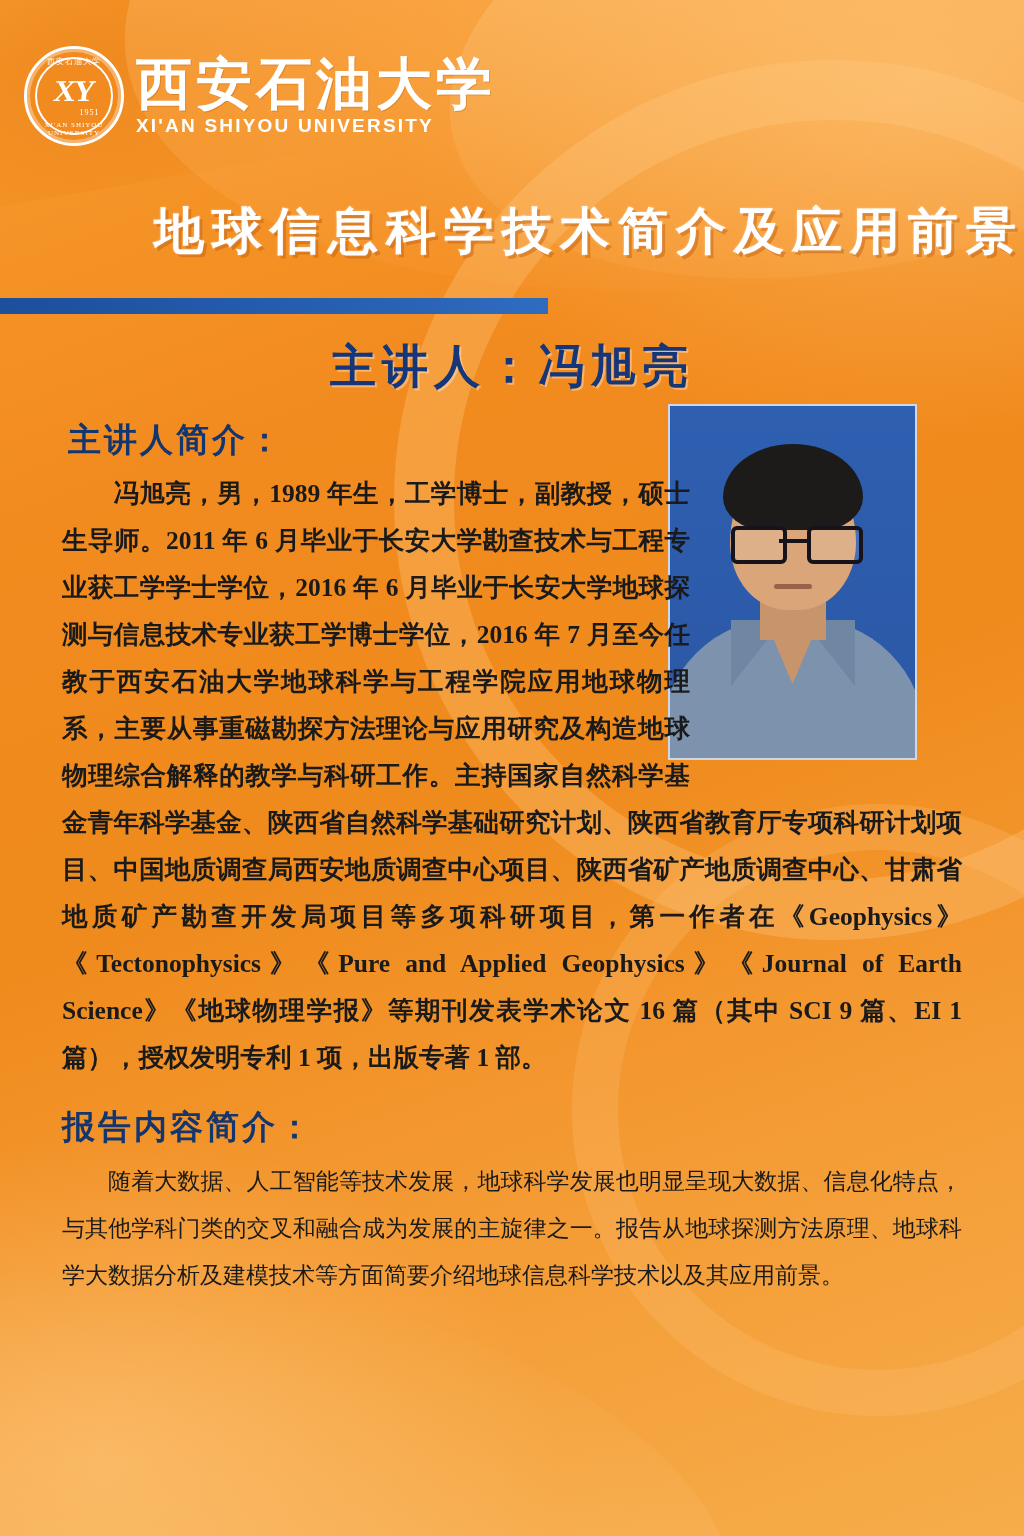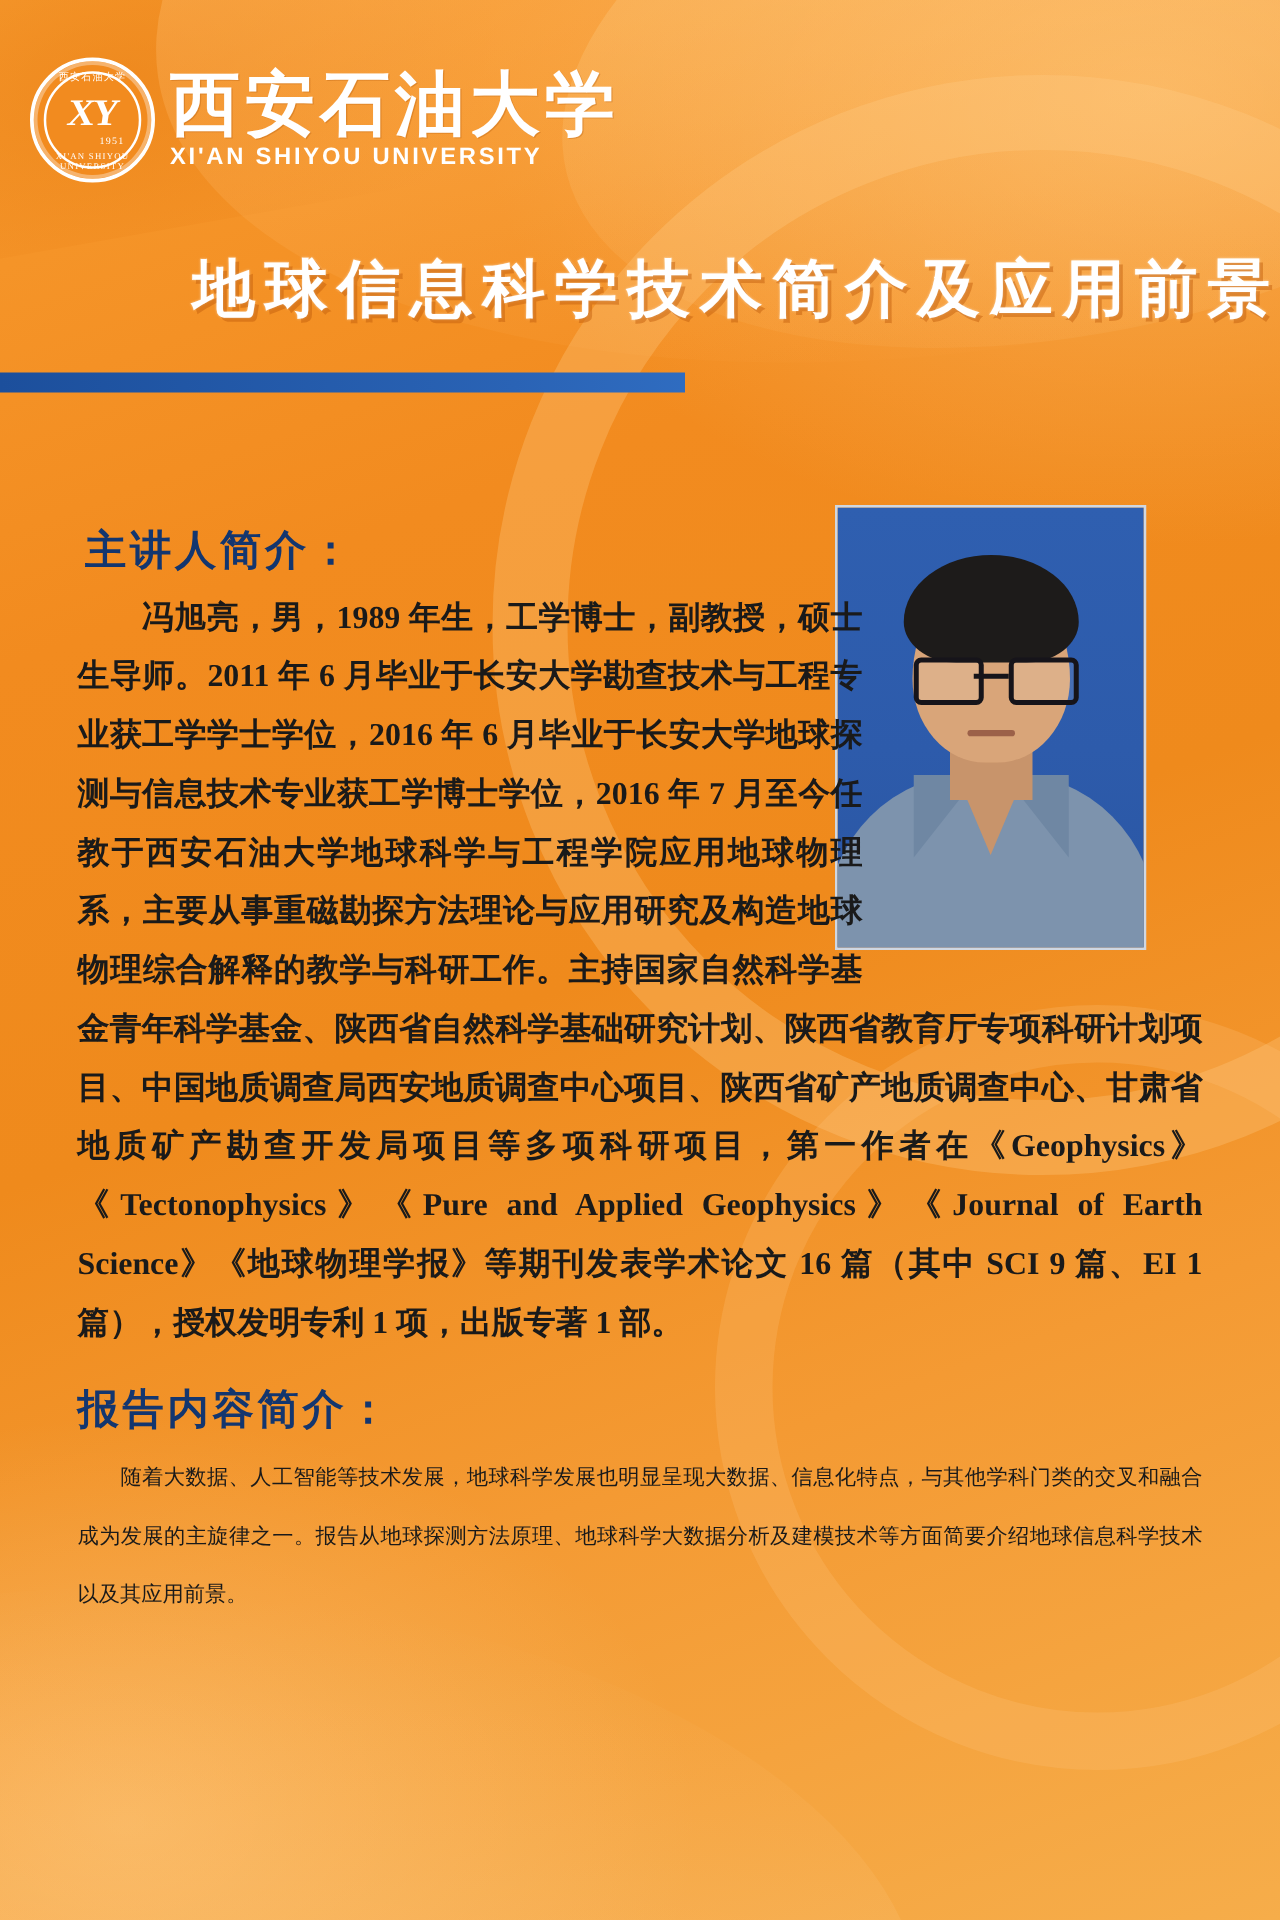--- a/index.html
+++ b/index.html
@@ -306,21 +306,21 @@
     width: 272px;
     height: 300px;
     shape-outside: inset(0);
   }
 
   .abs-text {
     position: absolute;
     left: 62px; top: 1158px;
     width: 900px;
     color: #1a1a1a;
-    font-size: 17px;
+    font-size: 23px;
     line-height: 47px;
     text-align: justify;
     font-family: "Liberation Serif", "DejaVu Serif", serif;
   }
   .abs-text .indent { display: inline-block; width: 2em; }
 
   
   .footer {
     position: absolute;
     left: 0; bottom: 44px;
@@ -364,20 +364,21 @@
       </div>
       <div class="uni-names">
         <div class="uni-cn">西安石油大学</div>
         <div class="uni-en">XI'AN SHIYOU UNIVERSITY</div>
       </div>
     </div>
   </div>
 
   <div class="main-title">地球信息科学技术简介及应用前景</div>
   <div class="blue-bar"></div>
+  <div class="speaker-line">主讲人：冯旭亮</div>
 
   <div class="section-head" id="bio-head">主讲人简介：</div>
 
   <div class="photo">
     <div class="ph-shirt"></div>
     <div class="ph-collar-l"></div>
     <div class="ph-collar-r"></div>
     <div class="ph-vneck"></div>
     <div class="ph-neck"></div>
     <div class="ph-head"></div>

